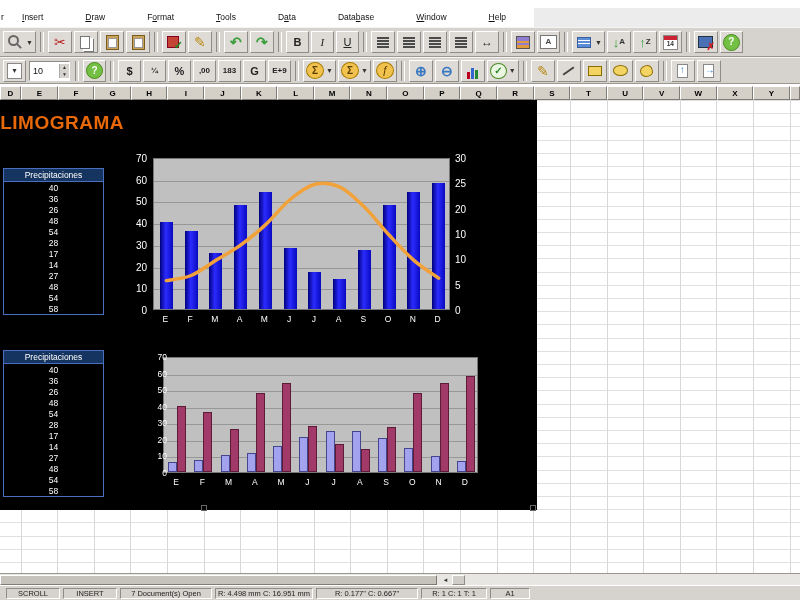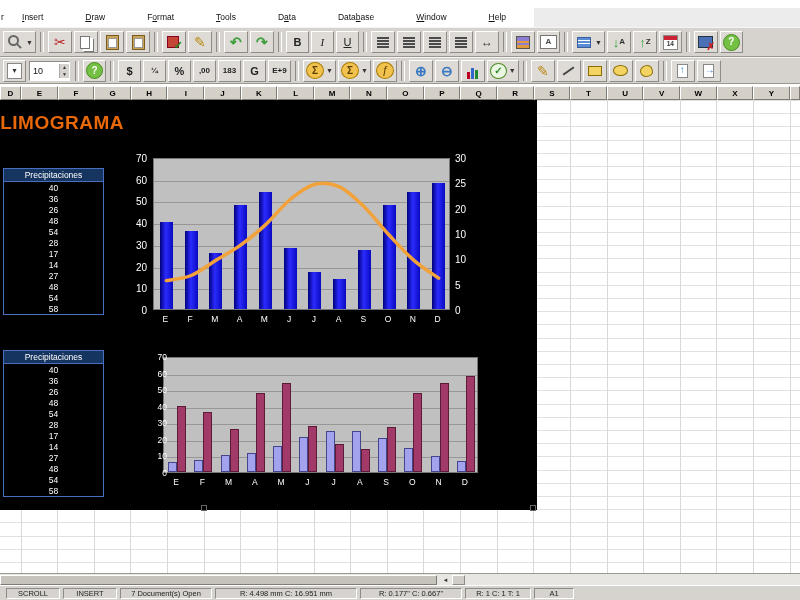--- a/index.html
+++ b/index.html
@@ -523,18 +523,18 @@
   <div id="hscroll">
     <div id="hthumb"></div>
     <div id="harrow">◂</div>
     <div id="hcorner"></div>
   </div>
 
   <div id="statusbar">
       <div class="spanel" style="width: 54px;">SCROLL</div>
       <div class="spanel" style="width: 54px;">INSERT</div>
       <div class="spanel" style="width: 92px;">7 Document(s) Open</div>
-      <div class="spanel" style="width: 142px;">R: 4.498 mm   C: 16.951 mm</div>
+      <div class="spanel" style="width: 98px;">R: 4.498 mm   C: 16.951 mm</div>
       <div class="spanel" style="width: 102px;">R: 0.177"   C: 0.667"</div>
       <div class="spanel" style="width: 66px;">R: 1  C: 1  T: 1</div>
       <div class="spanel" style="width: 40px;">A1</div>
     </div>
 </div>
 
 </body></html>

